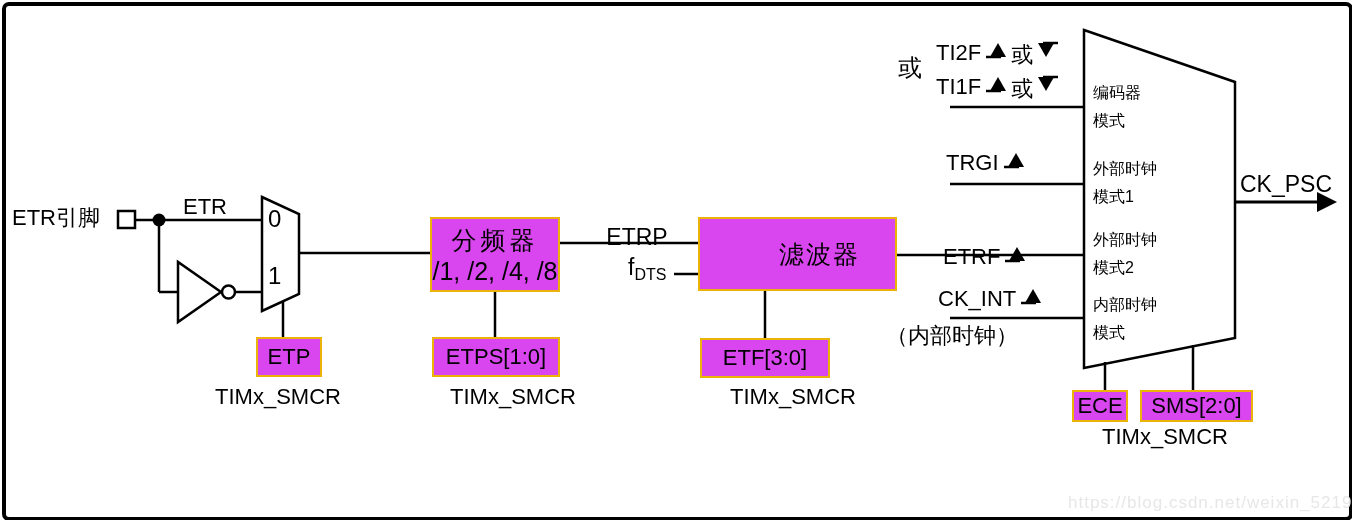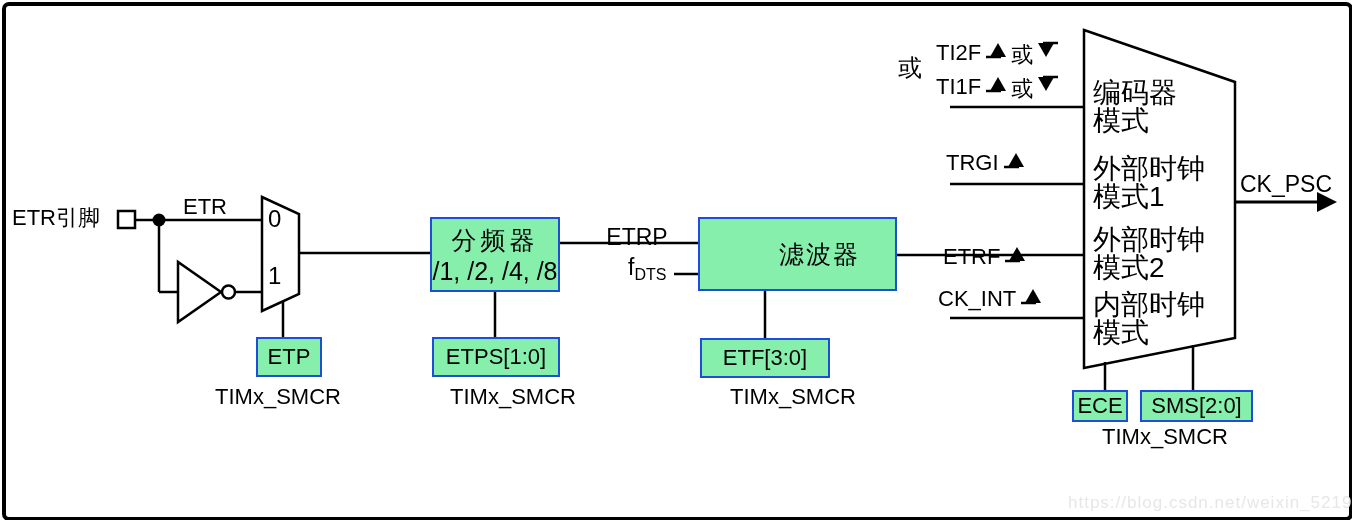--- a/index.html
+++ b/index.html
@@ -10,30 +10,30 @@
   #frame{
     position:absolute;left:2px;top:2px;width:1343px;height:511px;
     border:4px solid #000;border-radius:7px;
   }
   svg.wires{position:absolute;left:0;top:0;}
   .lbl{position:absolute;white-space:nowrap;line-height:1;}
   .f22{font-size:22px;}
   .f23{font-size:23px;}
   .f24{font-size:24px;}
   .box{
-    position:absolute;border:2px solid #1d4ed8;background:#86efac;
+    position:absolute;border:2px solid #eab308;background:#d946ef;
     display:flex;flex-direction:column;align-items:center;justify-content:center;
     text-align:left;
   }
   .regbox{font-size:22px;}
   .blockbox .t1{font-size:25px;letter-spacing:4px;}
   .blockbox .t2{font-size:25px;margin-top:0;}
   .sigrow{position:absolute;display:flex;align-items:flex-start;gap:5px;font-size:22px;}
   .sigrow svg{display:block;}
-  .muxmode{position:absolute;font-size:28px;line-height:28px;white-space:nowrap;}
+  .muxmode{position:absolute;font-size:16px;line-height:28px;white-space:nowrap;}
   .smcr{position:absolute;font-size:22px;text-align:center;width:170px;}
   .watermark{position:absolute;font-size:17px;color:#e7e7e7;letter-spacing:1px;}
   sub.dts{font-size:16px;vertical-align:-5px;}
   .ctr{text-align:center;}
 </style>
 </head>
 <body>
 
 <div id="stage">
 
@@ -159,20 +159,21 @@
   </div>
 
   <div class="sigrow" style="left:938px;top:286px;">
     <span>CK_INT</span>
     <svg width="20" height="20" viewBox="0 0 20 20">
         <line x1="0" y1="17" x2="15" y2="17" stroke="#000" stroke-width="2.5"></line>
         <polygon points="4,17 20,17 12,3" fill="#000"></polygon>
       </svg>
   </div>
 
+  <div class="lbl f22" style="left:886px;top:325px;">（内部时钟）</div>
 
   <div class="muxmode" style="left:1093px;top:79px;">
     <div>编码器</div>
     <div>模式</div>
   </div>
   <div class="muxmode" style="left:1093px;top:155px;">
     <div>外部时钟</div>
     <div>模式1</div>
   </div>
   <div class="muxmode" style="left:1093px;top:226px;">

